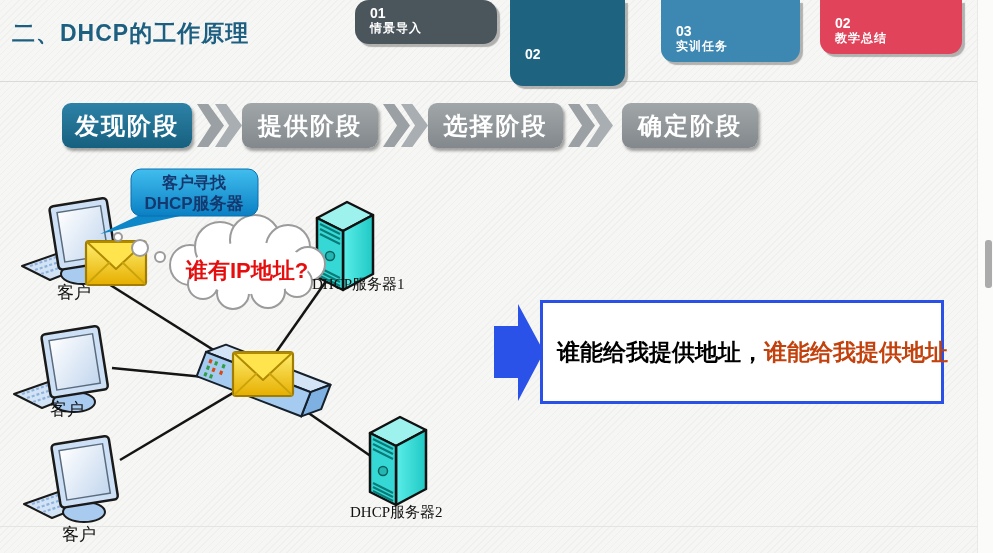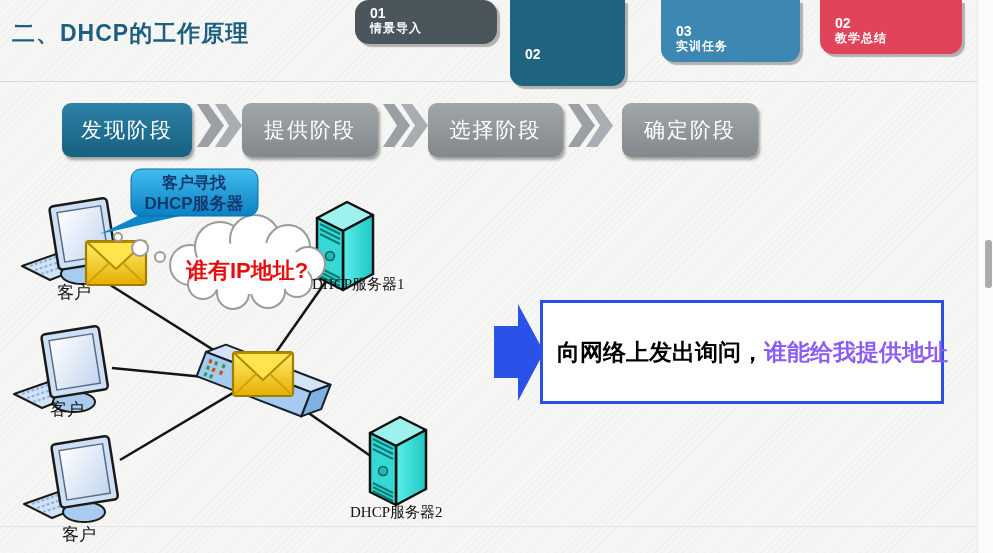--- a/index.html
+++ b/index.html
@@ -30,22 +30,22 @@
   }
   .tab-num{font-size:14px;font-weight:bold;line-height:1.15;}
   .tab-label{font-size:12px;font-weight:bold;line-height:1.3;letter-spacing:1px;}
   .tab-1{left:355px;width:142px;height:44px;background:#4a555c;border-radius:14px;}
   .tab-2{left:510px;width:115px;height:86px;background:#1e637f;padding-bottom:24px;}
   .tab-3{left:661px;width:139px;height:62px;background:#3d88b2;}
   .tab-4{left:820px;width:142px;height:54px;background:#e0435a;}
 
   
   .stage{
-    position:absolute;top:103px;height:54px;border-radius:9px;color:#fff;
-    font-size:21px;font-weight:normal;letter-spacing:2px;
+    position:absolute;top:103px;height:45px;border-radius:9px;color:#fff;
+    font-size:24px;font-weight:bold;letter-spacing:2px;
     display:flex;align-items:center;justify-content:center;
     box-shadow:2px 3px 3px rgba(0,0,0,.35);cursor:pointer;
   }
   .stage-1{left:62px;width:130px;background:linear-gradient(#2d82a7,#17607f);}
   .stage-2{left:242px;width:136px;background:linear-gradient(#a1a7a9,#82888b);}
   .stage-3{left:428px;width:135px;background:linear-gradient(#a1a7a9,#82888b);}
   .stage-4{left:622px;width:136px;background:linear-gradient(#a1a7a9,#82888b);}
 
   .chev{
     position:absolute;top:104px;width:27px;height:43px;background:#9aa0a3;
@@ -57,21 +57,21 @@
   .chev-b1{left:383px;} .chev-b2{left:401px;}
   .chev-c1{left:568px;} .chev-c2{left:586px;}
 
   
   .callout{
     position:absolute;left:540px;top:300px;width:404px;height:104px;
     background:#ffffff;border:3px solid #2b50e8;box-sizing:border-box;
     display:flex;align-items:center;padding-left:14px;
     font-size:23px;font-weight:bold;color:#000;white-space:nowrap;
   }
-  .callout .red{color:#8b5cf6;}
+  .callout .red{color:#c2410c;}
 
   .diagram{position:absolute;left:0;top:0;}
 
   
   .sb-track{position:absolute;right:0;top:0;width:15px;height:553px;background:#fbfbfa;border-left:1px solid #e9e9e7;}
   .sb-thumb{position:absolute;right:1px;top:240px;width:7px;height:48px;background:#ababab;border-radius:3px;}
 
   .svg-label{font-family:"Liberation Serif", serif;fill:#111;}
 </style>
 </head>
@@ -218,19 +218,19 @@
     <text x="57" y="298" class="svg-label" font-size="17">客户</text>
     <text x="50" y="415" class="svg-label" font-size="17">客户</text>
     <text x="62" y="540" class="svg-label" font-size="17">客户</text>
     <text x="312" y="289" class="svg-label" font-size="15">DHCP服务器1</text>
     <text x="350" y="517" class="svg-label" font-size="15">DHCP服务器2</text>
 
     <polygon points="494,326 518,326 518,304 544,352 518,401 518,378 494,378" fill="#2a52e8"></polygon>
   </svg>
 
   <div class="callout">
-    <span>向网络上发出询问，</span>
+    <span>谁能给我提供地址，</span>
       <span class="red">谁能给我提供地址</span>
   </div>
 
   <div class="sb-track"></div>
   <div class="sb-thumb"></div>
 </div>
 
 </body></html>

